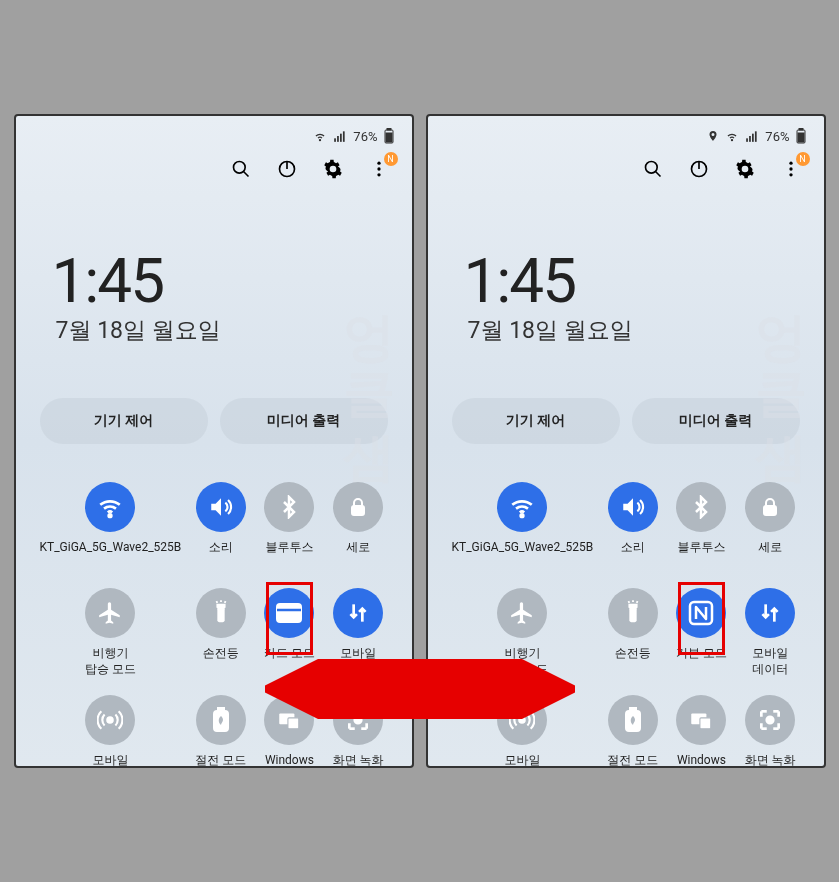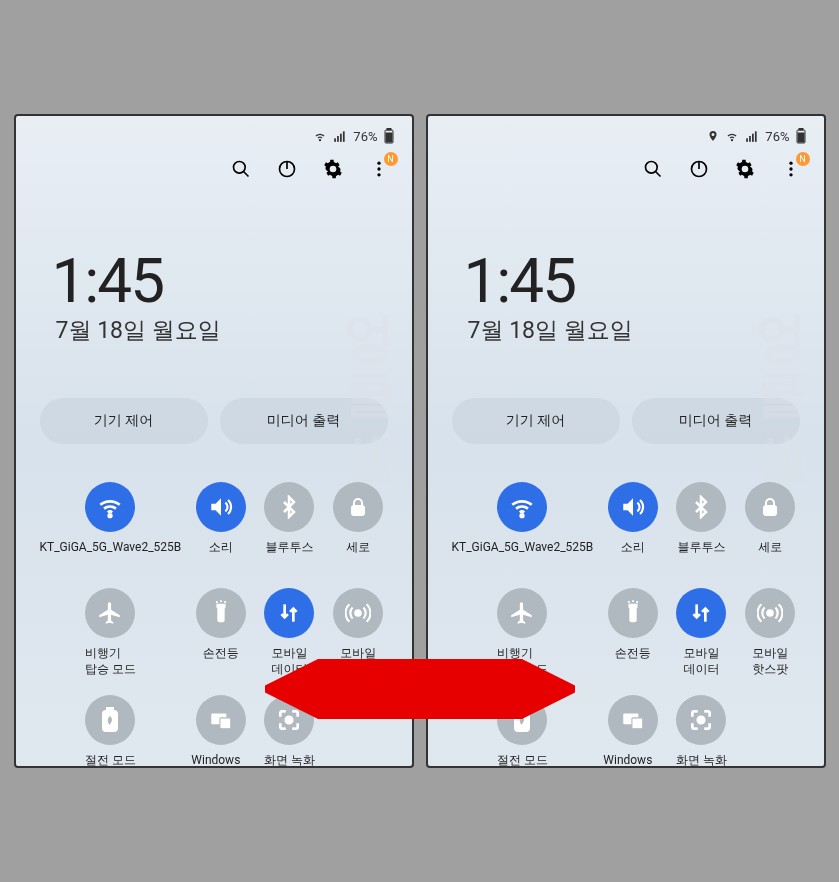--- a/index.html
+++ b/index.html
@@ -90,21 +90,21 @@
       padding: 32px 24px 20px;
     }
     .pill {
       flex: 1;
       background: rgba(200,210,220,0.6);
       border-radius: 30px;
       padding: 14px;
       text-align: center;
       font-size: 14px;
       color: #222;
-      font-weight: 400;
+      font-weight: 700;
     }
     .tiles-grid {
       display: grid;
       grid-template-columns: repeat(4, 1fr);
       gap: 18px 10px;
       padding: 18px 24px;
     }
     .tile {
       display: flex;
       flex-direction: column;
@@ -119,20 +119,21 @@
       display: flex;
       align-items: center;
       justify-content: center;
       color: #fff;
     }
     .tile-circle.active { background: #2e6fe8; }
     .tile-circle.inactive { background: #b0b8c0; }
     .tile-label {
       font-size: 12px;
       color: #222;
+      text-align: center;
       line-height: 1.3;
       min-height: 30px;
     }
     .highlight-box {
       position: absolute;
       border: 3px solid #e60000;
       top: -6px;
       left: 6px;
       right: 6px;
       bottom: 22px;
@@ -333,20 +334,31 @@
           <div class="tile-circle inactive">
             <svg width="22" height="26" viewBox="0 0 24 28" fill="currentColor">
               <rect x="8" y="8" width="8" height="16" rx="2"></rect>
               <path d="M7 4h10v4l-2 2H9L7 8V4z"></path>
               <line x1="12" y1="0" x2="12" y2="2" stroke="currentColor" stroke-width="2"></line>
               <line x1="7" y1="1" x2="8" y2="3" stroke="currentColor" stroke-width="2"></line>
               <line x1="17" y1="1" x2="16" y2="3" stroke="currentColor" stroke-width="2"></line>
             </svg>
           </div>
           <div class="tile-label">손전등</div>
+        </div>
+        <div class="tile">
+          <div class="tile-circle active">
+            <svg width="28" height="22" viewBox="0 0 28 22" fill="none" stroke="currentColor" stroke-width="2">
+              <rect x="2" y="2" width="24" height="18" rx="3" fill="currentColor"></rect>
+              <line x1="2" y1="8" x2="26" y2="8" stroke="#2e6fe8" stroke-width="2.5"></line>
+              <text x="14" y="17" font-size="6" fill="#2e6fe8" text-anchor="middle" font-weight="bold">NFC</text>
+            </svg>
+          </div>
+          <div class="tile-label">카드 모드</div>
+          <div class="highlight-box"></div>
         </div>
         <div class="tile">
           <div class="tile-circle active">
             <svg width="26" height="26" viewBox="0 0 24 24" fill="none" stroke="currentColor" stroke-width="2.5">
               <path d="M8 4v12"></path>
               <path d="M5 13l3 3 3-3"></path>
               <path d="M16 20V8"></path>
               <path d="M13 11l3-3 3 3"></path>
             </svg>
           </div>
@@ -565,20 +577,30 @@
               <path d="M7 4h10v4l-2 2H9L7 8V4z"></path>
               <line x1="12" y1="0" x2="12" y2="2" stroke="currentColor" stroke-width="2"></line>
               <line x1="7" y1="1" x2="8" y2="3" stroke="currentColor" stroke-width="2"></line>
               <line x1="17" y1="1" x2="16" y2="3" stroke="currentColor" stroke-width="2"></line>
             </svg>
           </div>
           <div class="tile-label">손전등</div>
         </div>
         <div class="tile">
           <div class="tile-circle active">
+            <svg width="26" height="26" viewBox="0 0 26 26" fill="none">
+              <rect x="2" y="2" width="22" height="22" rx="4" stroke="currentColor" stroke-width="2.5" fill="none"></rect>
+              <path d="M8 19V7l10 12V7" stroke="currentColor" stroke-width="2.5" fill="none" stroke-linejoin="round"></path>
+            </svg>
+          </div>
+          <div class="tile-label">기본 모드</div>
+          <div class="highlight-box"></div>
+        </div>
+        <div class="tile">
+          <div class="tile-circle active">
             <svg width="26" height="26" viewBox="0 0 24 24" fill="none" stroke="currentColor" stroke-width="2.5">
               <path d="M8 4v12"></path>
               <path d="M5 13l3 3 3-3"></path>
               <path d="M16 20V8"></path>
               <path d="M13 11l3-3 3 3"></path>
             </svg>
           </div>
           <div class="tile-label">모바일<br>데이터</div>
         </div>
         <div class="tile">

